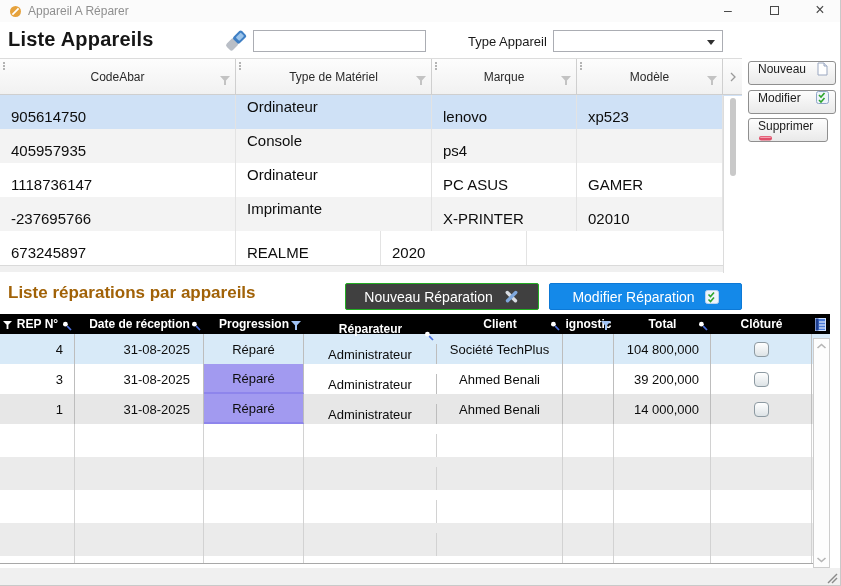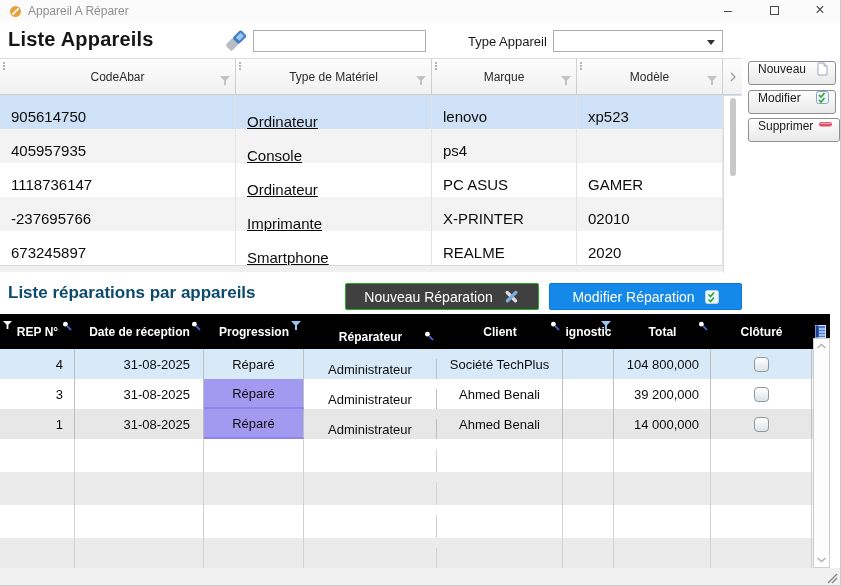--- a/index.html
+++ b/index.html
@@ -33,43 +33,43 @@
   .t1-header { display:flex; height:37px; background:linear-gradient(#fdfdfd,#f1f1f1);
                border-top:1px solid #dcdcdc; border-bottom:1px solid #cfcfcf; }
   .t1h { position:relative; display:flex; align-items:center; justify-content:center;
          font-size:12px; color:#2a2a2a; border-right:1px solid #cfcfcf; }
   .grip { position:absolute; left:3px; top:3px; height:8px; border-left:2px dotted #b4b4b4; }
   .t1h .funnel { position:absolute; right:5px; bottom:9px; }
   .c1 { width:236px; } .c2 { width:196px; } .c3 { width:145px; } .c4 { width:146px; }
   .scol { width:19px; border-right:none; }
   .t1-row { display:flex; height:34px; }
   .t1c { padding-left:11px; padding-top:13px; font-size:15px; color:#0d0d0d; border-right:1px solid #e3e3e3; overflow:hidden; }
-  .t1c.type { padding-top:18px;text-decoration:underline; }
+  .t1c.type { padding-top:3px; }
   .r-sel { background:#cfe1f6; }
   .r-alt { background:#f3f3f3; }
   .t1-foot { height:7px; background:#f0f0f0; border-top:1px solid #dadada; }
   .t1-scroll { position:absolute; right:0; top:38px; width:19px; height:177px; background:#fff; border-left:1px solid #dcdcdc; }
   .t1-thumb { position:absolute; left:6px; top:2px; width:6px; height:78px; background:#c9c9c9; border-radius:3px; }
 
   
   .side-btn { position:absolute; left:748px; width:88px; height:24px; display:flex; align-items:flex-start;
               justify-content:space-between; padding:0 6px 0 9px; font-size:12px; color:#1c1c1c;
               background:linear-gradient(#fdfdfd,#e9e9e9); border:1px solid #8f8f8f; border-radius:3px; cursor:default; }
-  .btn-nouveau { top:61px; } .btn-modifier { top:90px; } .btn-supprimer { top:118px; width:92px; }
-
-  
-  .h2 { position:absolute; left:8px; top:283px; font-size:17px; font-weight:bold; color:#0c4a6e; }
+  .btn-nouveau { top:61px; } .btn-modifier { top:90px; } .btn-supprimer { top:118px; width:80px;flex-direction:column; }
+
+  
+  .h2 { position:absolute; left:8px; top:283px; font-size:17px; font-weight:bold; color:#a16207; }
   .big-btn { position:absolute; top:283px; height:27px; display:flex; align-items:center; justify-content:center;
              gap:10px; color:#fff; font-size:14px; border-radius:2px; cursor:default; }
   .btn-green { left:345px; width:194px; background:#404040; border:1px solid #23ad23; }
   .btn-blue  { left:549px; width:193px; background:#1489e9; border:1px solid #0d79d6; }
 
   
   .t2 { position:absolute; left:0; top:314px; width:830px; }
-  .t2-header { display:flex; height:35px; background:#000; color:#fff; }
+  .t2-header { display:flex; height:20px; background:#000; color:#fff; }
   .t2h { position:relative; display:flex; align-items:center; justify-content:center;
          font-size:12px; font-weight:bold; }
   .hicon { position:absolute; right:3px; top:7px; }
   .licon { position:absolute; left:3px; top:7px; }
   .k1{width:75px;} .k2{width:129px;} .k3{width:100px;} .k4{width:133px;margin-top:10px;}
   .k5{width:126px;text-align:center;} .k6{width:51px;} .k7{width:97px;} .k8{width:101px;} .k9{width:17px;}
   .t2-row { display:flex; height:30px; }
   .t2c { font-size:13px; color:#0d0d0d; border-right:1px solid #bdbdbd; display:flex; align-items:center; overflow:hidden; }
   .t2c.num { justify-content:flex-end; padding-right:11px; }
   .t2c.date { justify-content:flex-end; padding-right:13px; }
@@ -182,21 +182,20 @@
       <div class="t1c c4">GAMER</div>
     </div>
     <div class="t1-row r-alt">
       <div class="t1c c1">-237695766</div>
       <div class="t1c c2 type">Imprimante</div>
       <div class="t1c c3">X-PRINTER</div>
       <div class="t1c c4">02010</div>
     </div>
     <div class="t1-row">
       <div class="t1c c1">673245897</div>
-      <div class="t1c c2 type">Smartphone</div>
       <div class="t1c c3">REALME</div>
       <div class="t1c c4">2020</div>
     </div>
     <div class="t1-foot"></div>
     <div class="t1-scroll">
         <span class="t1-thumb"></span>
       </div>
   </div>
 
   <div class="side-btn btn-nouveau">

